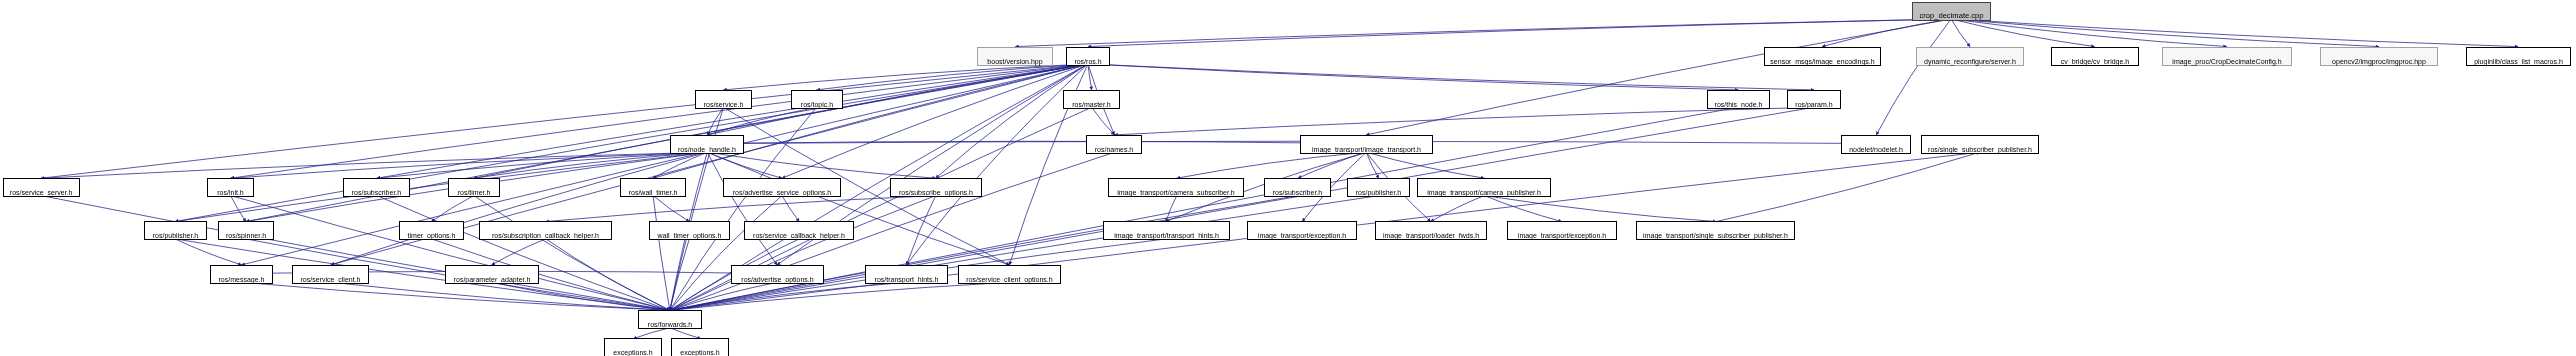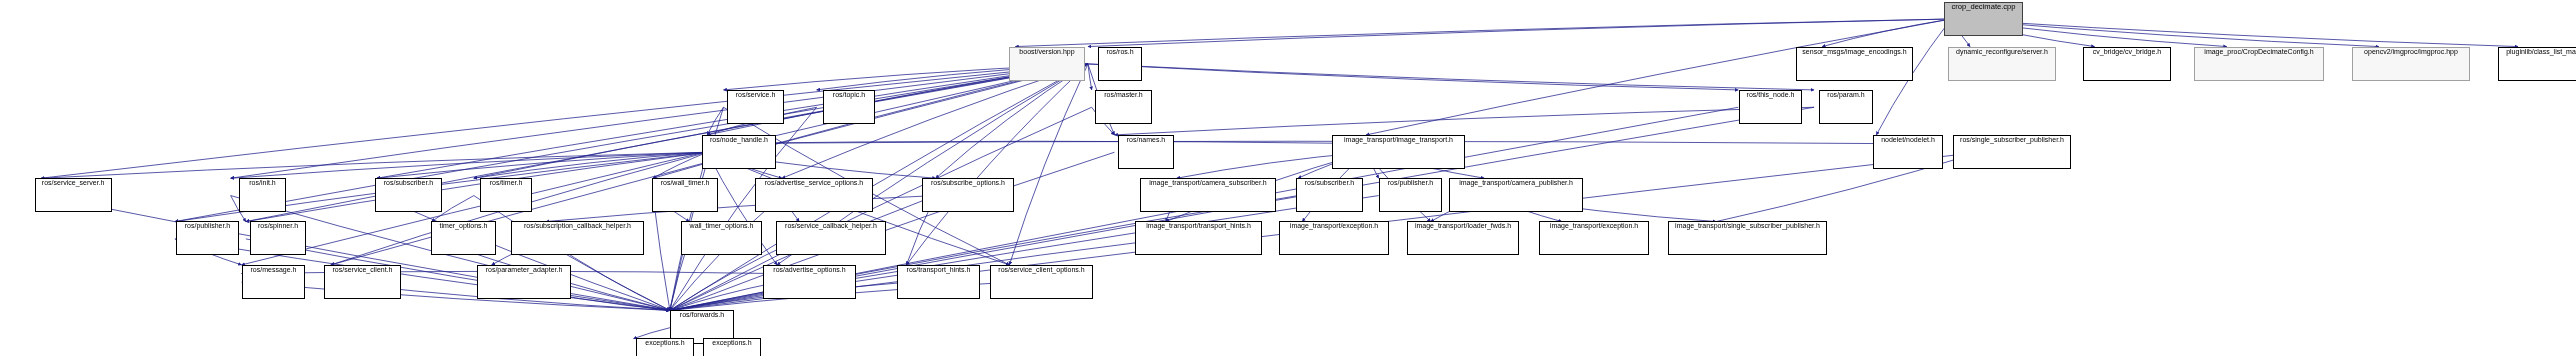--- a/index.html
+++ b/index.html
@@ -20,32 +20,31 @@
     left: 0;
     top: 0;
     width: 2576px;
     height: 357px;
     pointer-events: none;
   }
   .node {
     position: absolute;
     box-sizing: border-box;
     display: flex;
-    align-items: flex-start;
+    align-items: flex-end;
     justify-content: center;
-    height: 34px;
+    height: 19px;
     border: 0.5px solid #000000;
     background: #ffffff;
     color: #000000;
     font-size: 7px;
     line-height: 1;
     white-space: nowrap;
     padding: 0 3.2px;
     cursor: pointer;
-    margin-left: 32px;
   }
   .node.root {
     background: #bfbfbf;
     border: 1.1px solid #404040;
     font-size: 7.6px;
   }
   .node.ext {
     border: 0.5px solid #a0a0a0;
     background: #f7f7f7;
   }

